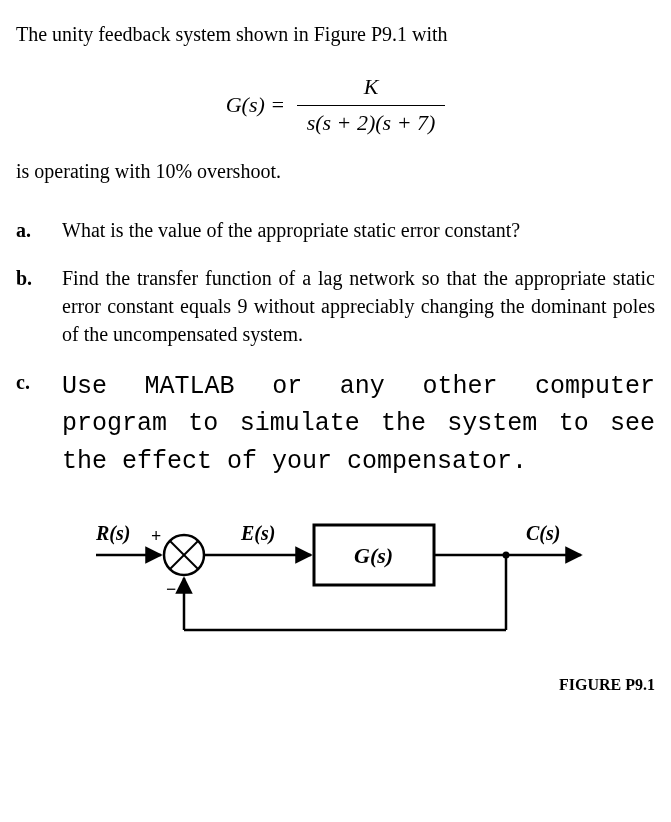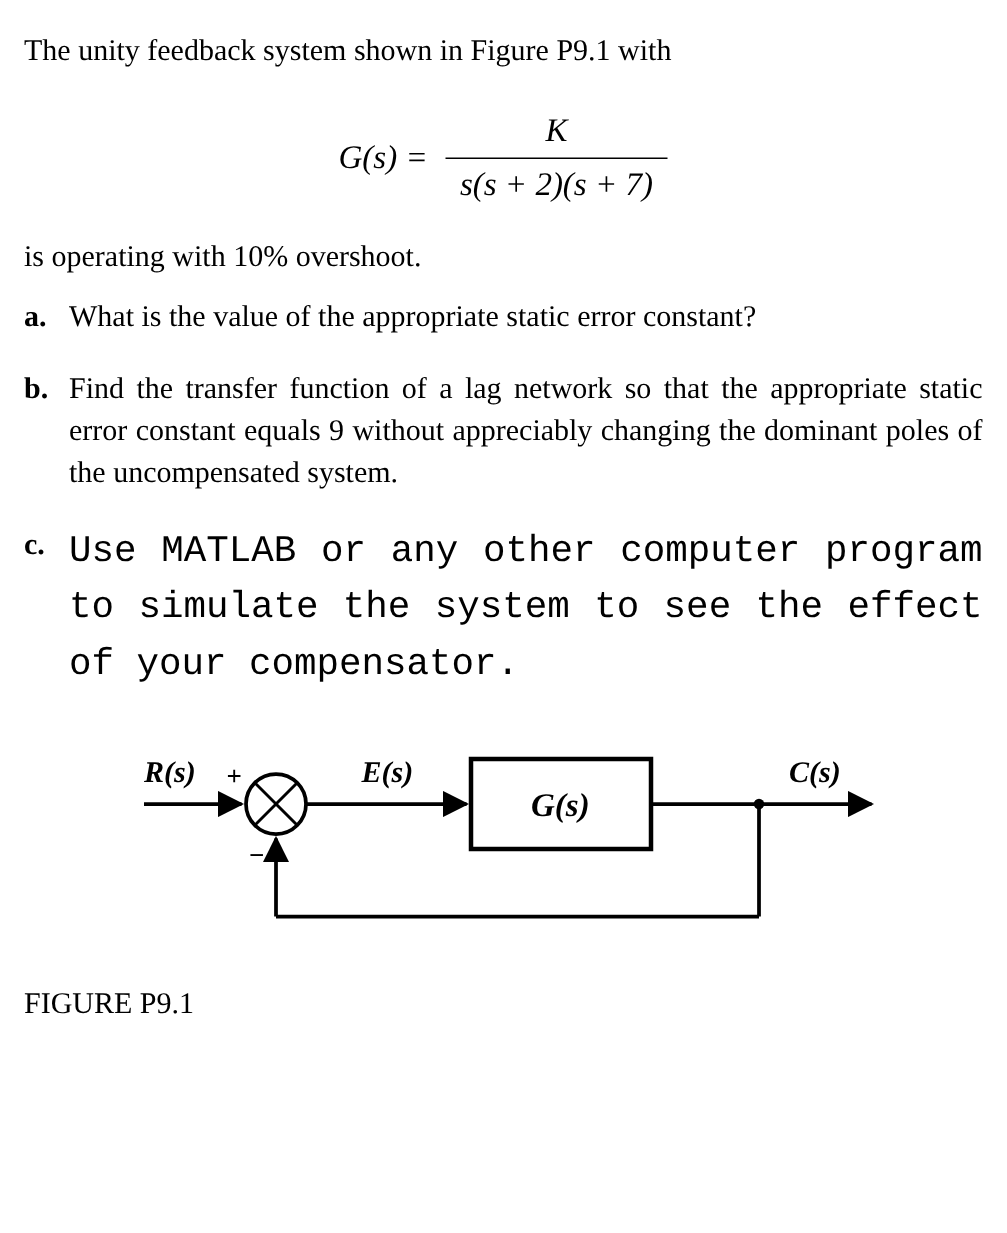--- a/index.html
+++ b/index.html
@@ -38,56 +38,57 @@
     display:block;
     padding: 0 10px 2px 10px;
     border-bottom: 1.5px solid #000;
   }
   .equation .den {
     display:block;
     padding: 2px 10px 0 10px;
     text-align: center;
   }
   .after {
-    margin-bottom: 12px;
+    margin-bottom: 31px;
   }
   ol.parts {
     list-style: none;
     padding: 0;
     margin: 0;
   }
   ol.parts > li {
     display: flex;
     margin-bottom: 20px;
   }
   ol.parts > li .marker {
     font-weight: bold;
     min-width: 30px;
   }
   ol.parts > li .body {
     flex: 1;
     text-align: justify;
+    margin-left: 16px;
   }
   .mono {
     font-family: 'Courier New', Courier, monospace;
     font-size: 25px;
     line-height: 1.5;
   }
   
   .diagram-wrap {
     margin-top: 20px;
   }
   svg.diagram {
     display:block;
     margin: 0 auto;
   }
   .fig-caption {
-    text-align:left;
-    font-weight: normal;
-    font-size: 20px;
+    text-align:right;
+    font-weight: bold;
+    font-size: 16px;
     margin-top: 14px;
   }
   text.sig {
     font-family: Georgia, 'Times New Roman', serif;
     font-style: italic;
     font-weight: bold;
     font-size: 20px;
   }
   text.blk {
     font-family: Georgia, 'Times New Roman', serif;

